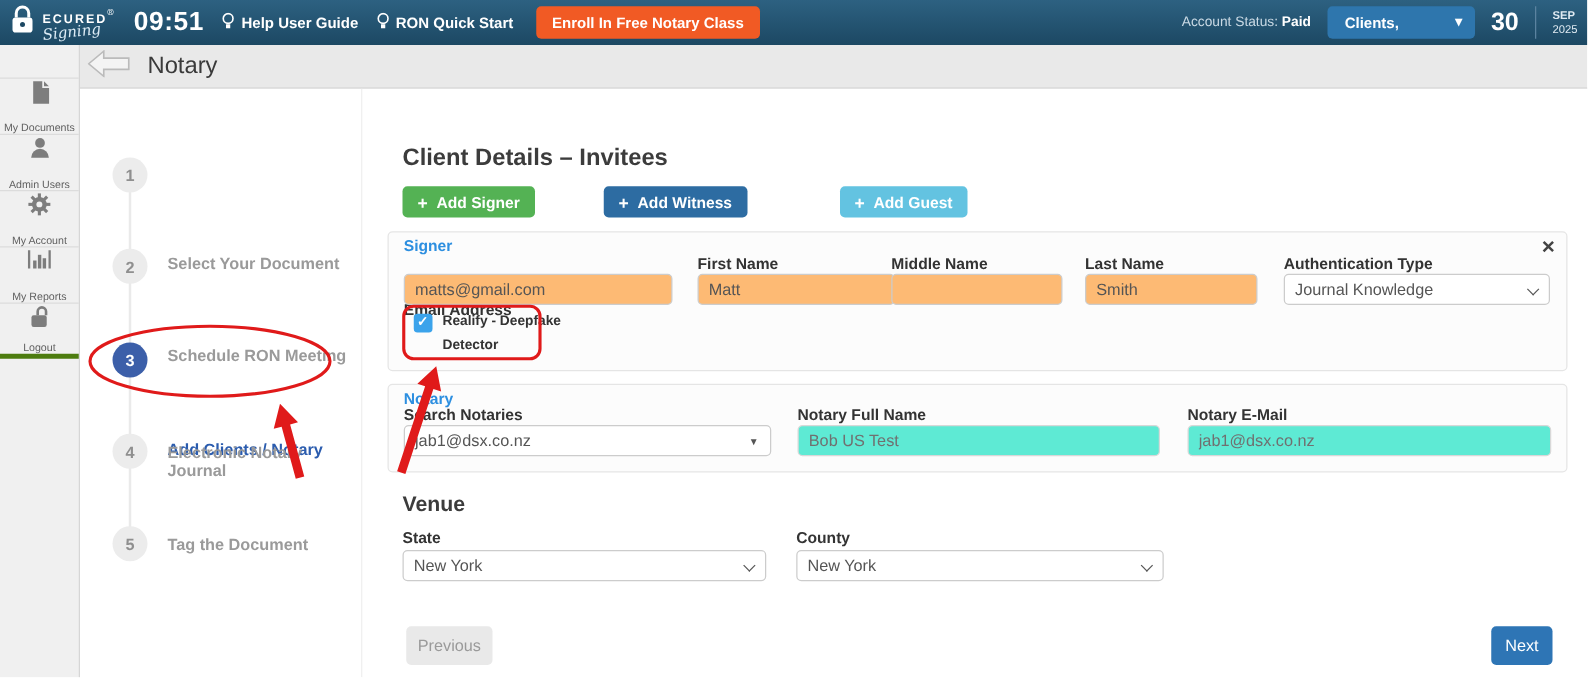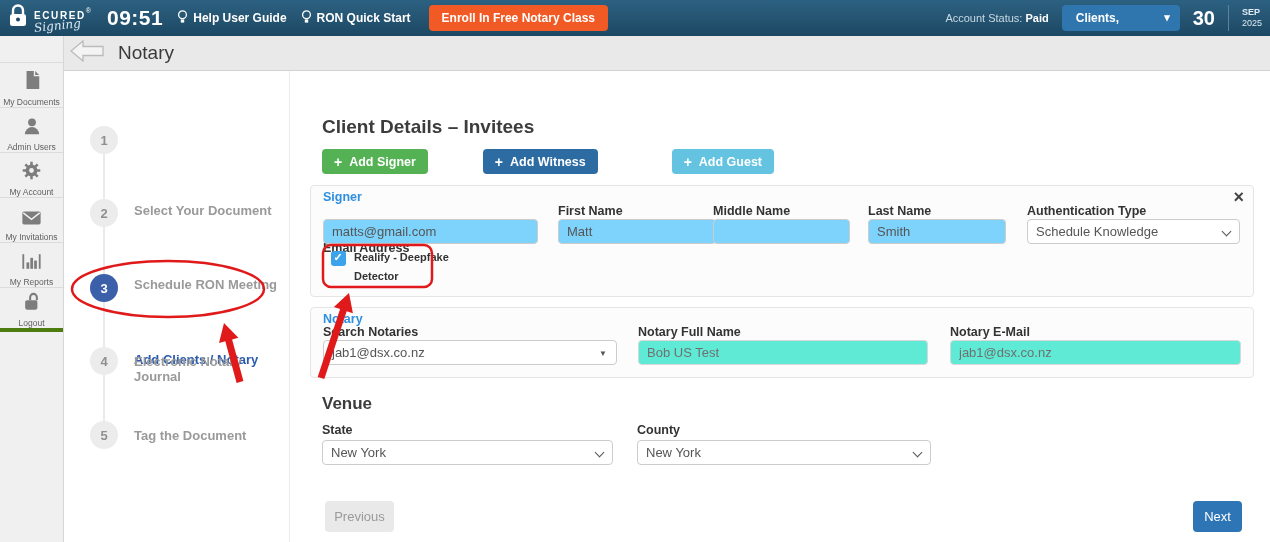--- a/index.html
+++ b/index.html
@@ -37,21 +37,21 @@
   
   .page-header { position:absolute; left:0; top:36px; width:1270px; height:35px;
     background:#e9e9e9; border-bottom:1px solid #d2d2d2; display:flex; align-items:center;
     padding-left:70px; gap:14px; }
   .page-title { font-size:19px; color:#3a3a3a; }
 
   
   .sidebar { position:absolute; left:0; top:36px; width:64px; height:506px;
     background:#f0f0f0; border-right:1px solid #d6d6d6; padding-top:26px; }
   .side-item { height:45px; border-top:1px solid #dcdcdc; display:flex; flex-direction:column;
-    align-items:center; justify-content:flex-end; gap:2px; cursor:pointer; }
+    align-items:center; justify-content:space-between; gap:2px; cursor:pointer; }
   .side-item:last-child { border-bottom:4px solid #4d7c0f; }
   .side-label { font-size:8.5px; color:#5f5f5f; }
 
   
   .steps { position:absolute; left:64px; top:71px; width:226px; height:471px;
     background:#fff; border-right:1px solid #ececec; }
   .step-line { position:absolute; left:39px; top:69px; width:2px; height:295px; background:#eaeaea; }
   .step-circle { position:absolute; left:26px; width:28px; height:28px; border-radius:50%;
     background:#ececec; color:#8f8f8f; font-size:13px; font-weight:700;
     display:flex; align-items:center; justify-content:center; }
@@ -71,21 +71,21 @@
   .btn-witness { background:#2d6ca2; margin-left:55px; }
   .btn-guest { background:#63c3e1; margin-left:74px; }
 
   .panel { position:absolute; left:20px; width:944px; background:#fcfcfc;
     border:1px solid #e5e5e5; border-radius:4px; }
   .panel-signer { top:114px; height:112px; }
   .panel-notary { top:236px; height:71px; }
   .section-label { position:absolute; left:12px; top:4px; color:#2d8fe0; font-weight:700; font-size:12.5px; }
   .fld-label { position:absolute; font-size:12.5px; font-weight:700; color:#333; white-space:nowrap; }
   .inp { position:absolute; height:25px; border:1px solid #ccc; border-radius:4px;
-    background:#7dd3fc; font-family:"Liberation Sans", sans-serif; font-size:13px; color:#555;
+    background:#fdba74; font-family:"Liberation Sans", sans-serif; font-size:13px; color:#555;
     padding:0 8px; outline:none; }
   .inp:disabled, .inp.disabled { background:#5eead4; color:#707070; border-color:#d8d8d8; }
   .selectbox { position:absolute; height:25px; border:1px solid #ccc; border-radius:4px;
     background:#fff; font-size:13px; color:#555; display:flex; align-items:center;
     padding:0 22px 0 8px; cursor:pointer; }
   .chev { position:absolute; right:9px; top:8px; width:7px; height:7px;
     border-right:1.6px solid #555; border-bottom:1.6px solid #555; transform:rotate(45deg); }
   .solid-caret { position:absolute; right:9px; top:8px; font-size:8px; color:#555; }
   .close-x { position:absolute; right:9px; top:1px; font-size:18px; font-weight:700;
     color:#444; cursor:pointer; line-height:1.2; }
@@ -206,29 +206,20 @@
             <rect x="9.7" y="1.8" width="2.6" height="5" transform="rotate(270 11 11)"></rect>
             <rect x="9.7" y="1.8" width="2.6" height="5" transform="rotate(315 11 11)"></rect>
             <circle cx="11" cy="11" r="2.5" fill="#f0f0f0"></circle>
           </g>
         </svg>
       </span>
       <span class="side-label">My Account</span>
     </div>
     <div class="side-item">
       <span>
-        <svg width="21" height="16" viewBox="0 0 23 17">
-            <rect x="1.5" y="1.5" width="20" height="14" rx="1.8" fill="#7d7d7d"></rect>
-            <path d="M2.5 3 L11.5 10 L20.5 3" stroke="#f0f0f0" stroke-width="1.7" fill="none"></path>
-          </svg>
-      </span>
-      <span class="side-label">My Invitations</span>
-    </div>
-    <div class="side-item">
-      <span>
         <svg width="21" height="19" viewBox="0 0 23 20">
             <g fill="#7d7d7d">
               <rect x="1.5" y="2" width="2" height="16"></rect>
               <rect x="19.5" y="2" width="2" height="16"></rect>
               <rect x="6" y="11" width="3" height="7"></rect>
               <rect x="10.2" y="6" width="3" height="12"></rect>
               <rect x="14.4" y="9" width="3" height="9"></rect>
             </g>
           </svg>
       </span>
@@ -285,21 +276,21 @@
       <div class="fld-label" style="left:247px; top:18px;">First Name</div>
       <div class="fld-label" style="left:402px; top:18px;">Middle Name</div>
       <div class="fld-label" style="left:557px; top:18px;">Last Name</div>
       <div class="fld-label" style="left:716px; top:18px;">Authentication Type</div>
 
       <input class="inp" style="left: 12px; top: 33px; width: 215px;" value="matts@gmail.com">
       <input class="inp" style="left: 247px; top: 33px; width: 158px;" value="Matt">
       <input class="inp" style="left: 402px; top: 33px; width: 137px;" value="">
       <input class="inp" style="left: 557px; top: 33px; width: 138px;" value="Smith">
       <div class="selectbox" style="left:716px; top:33px; width:213px;">
-        <span>Schedule Knowledge</span>
+        <span>Journal Knowledge</span>
         <span class="chev"></span>
       </div>
 
       <div class="cbox"></div>
       <div class="cbox-label">
         <div>Realify - Deepfake</div>
         <div>Detector</div>
       </div>
     </div>
 

